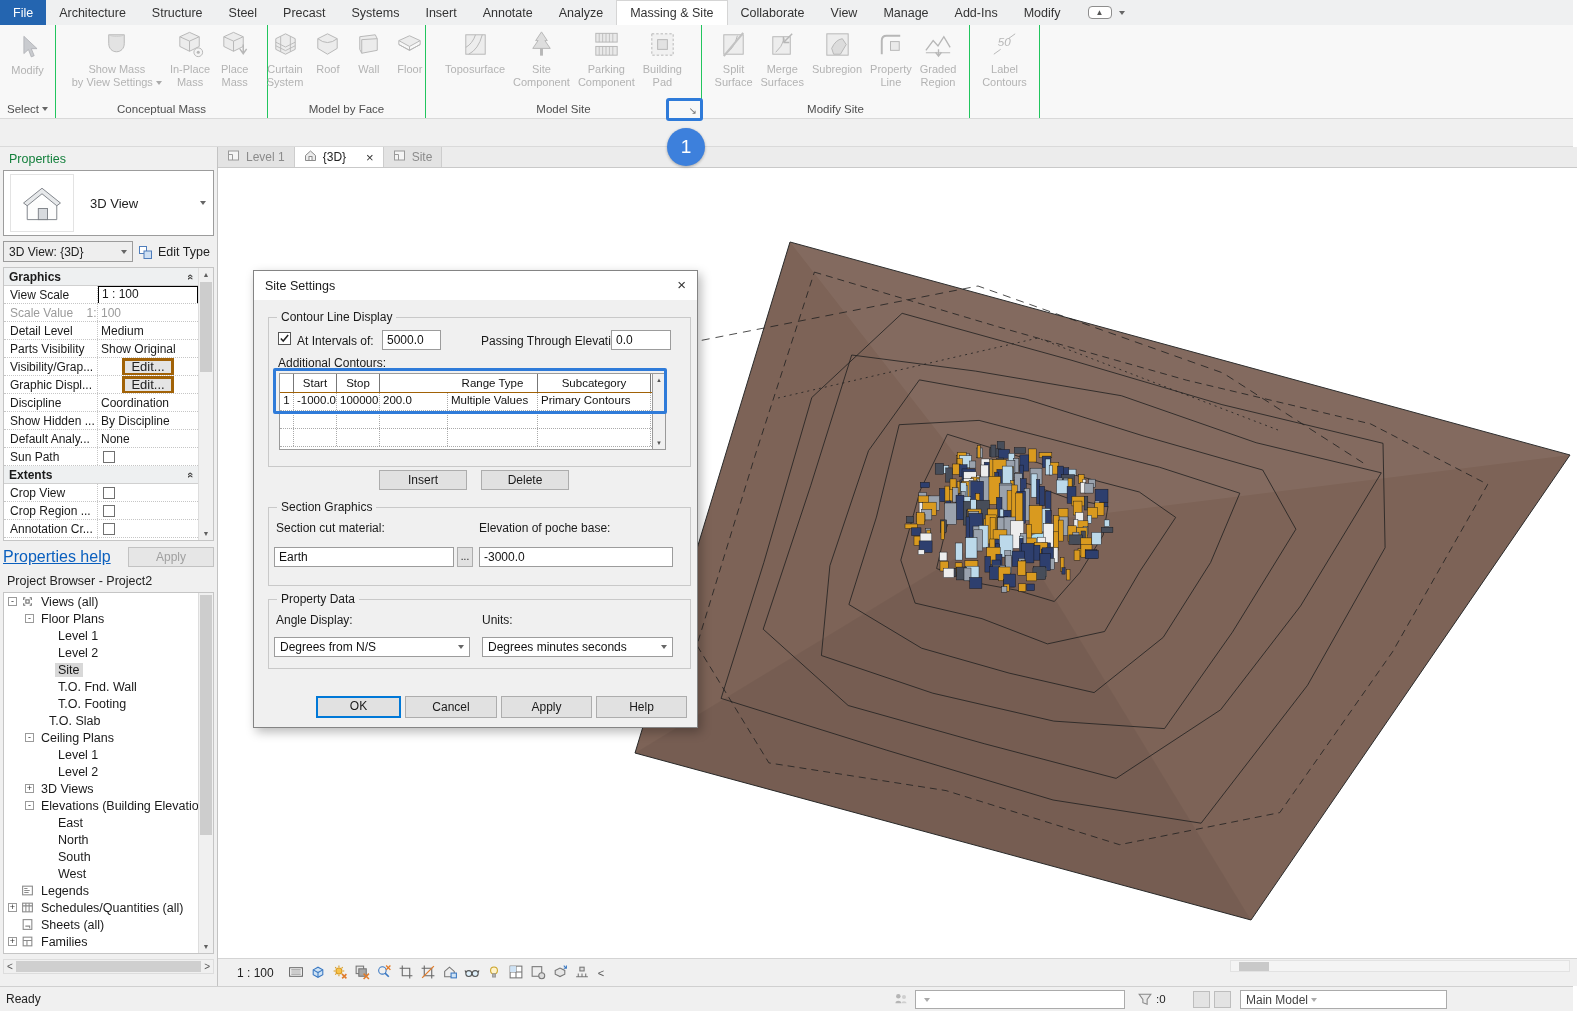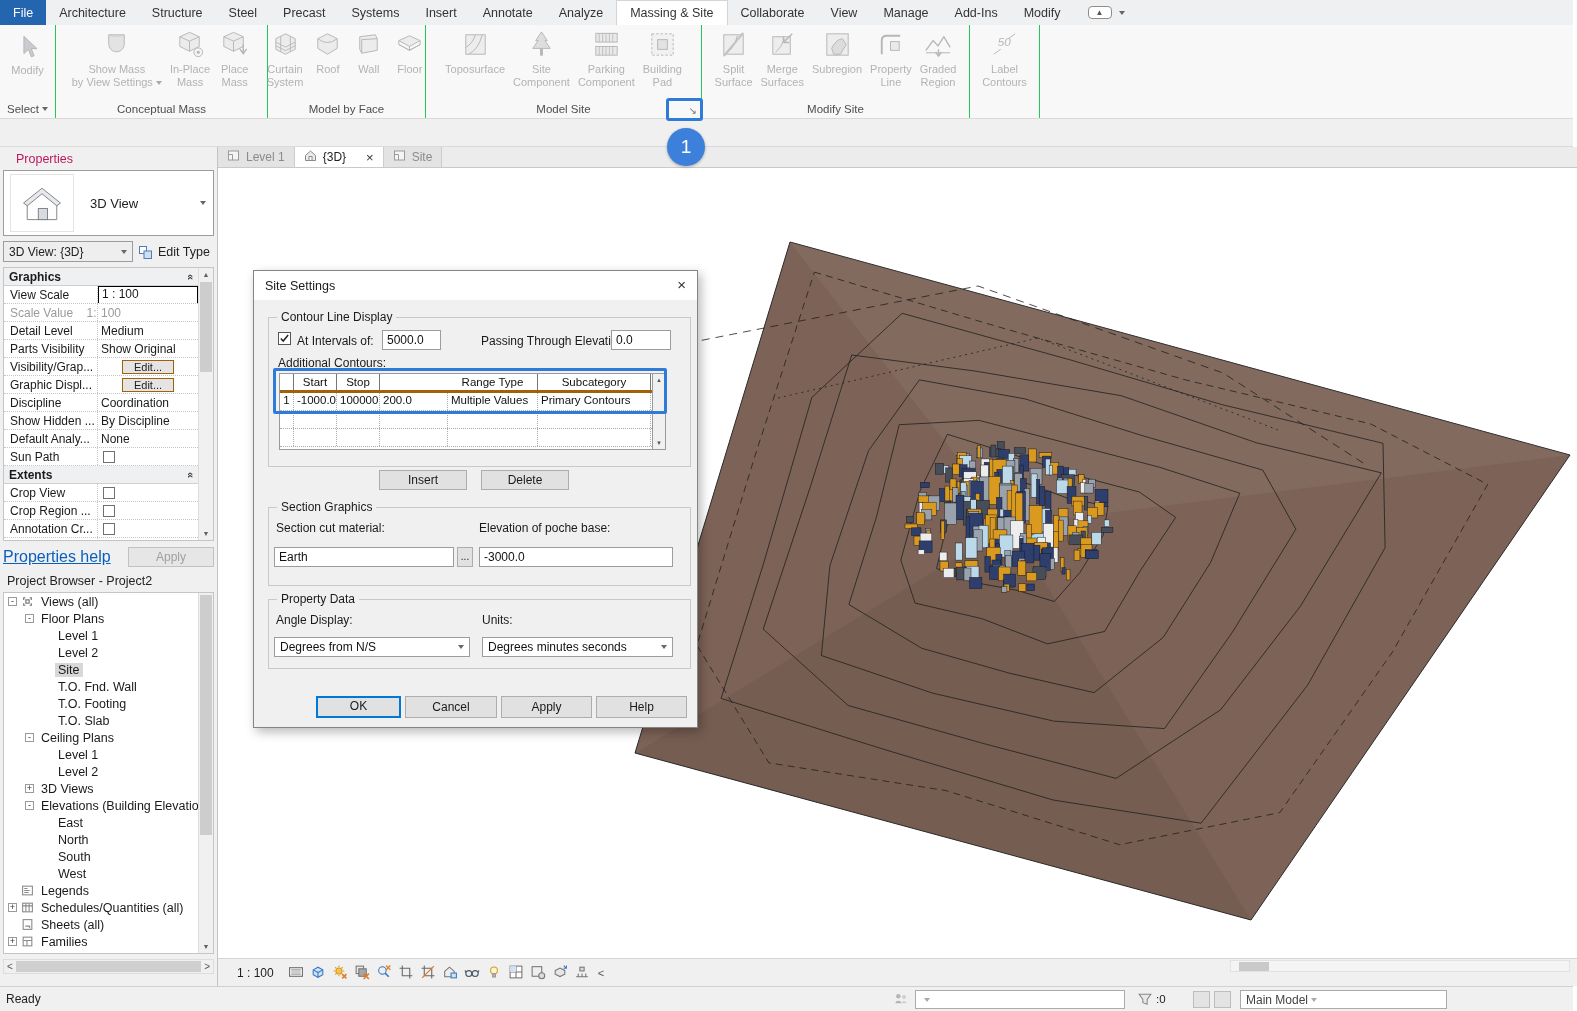--- a/index.html
+++ b/index.html
@@ -25,37 +25,37 @@
   .launcher{position:absolute;right:4px;bottom:2px;font-size:10px;color:#777;line-height:10px;}
   .select-panel{width:56px;}
   .select-panel .rbtn svg{width:28px;height:30px;margin-top:4px;}
   .caret-down{display:inline-block;width:0;height:0;border-left:3.5px solid transparent;border-right:3.5px solid transparent;border-top:4px solid #666;vertical-align:middle;margin-left:3px;}
   .caret-gray{border-top-color:#aaa;}
 
   .optionsbar{position:absolute;left:0;top:119px;right:0;height:28px;background:#f0f0f0;border-bottom:1px solid #dadada;}
 
   
   .palette{position:absolute;left:0;top:147px;width:218px;height:839px;background:#f0f0f0;border-right:1px solid #c3c3c3;}
-  .props-title{position:absolute;left:0;top:2px;height:20px;line-height:20px;padding-left:16px;font-size:12.5px;color:#be185d;}
+  .props-title{position:absolute;left:0;top:2px;height:20px;line-height:20px;padding-left:9px;font-size:12.5px;color:#15803d;}
   .type-selector{position:absolute;left:3px;top:23px;width:211px;height:66px;background:#fff;border:1px solid #9c9c9c;display:flex;align-items:center;}
   .type-selector .ts-img{width:64px;height:58px;margin-left:6px;border:1px solid #e3e3e3;display:flex;align-items:center;justify-content:center;background:#fff;}
   .type-selector .ts-label{margin-left:16px;font-size:13px;color:#222;}
   .type-selector .ts-caret{position:absolute;right:7px;top:30px;}
   .inst-row{position:absolute;left:3px;top:94px;width:211px;height:22px;display:flex;gap:5px;}
   .inst-combo{width:130px;height:21px;background:#eee;border:1px solid #9c9c9c;display:flex;align-items:center;padding:0 5px;font-size:12px;color:#222;justify-content:space-between;}
   .edit-type{display:flex;align-items:center;gap:5px;font-size:12.5px;color:#222;}
   .pgrid{position:absolute;left:3px;top:120px;width:211px;height:274px;background:#fff;border:1px solid #c5c5c5;overflow:hidden;}
   .pgrid-inner{position:absolute;left:0;top:0;right:15px;}
   .grow{display:flex;height:18px;border-bottom:1px dotted #c6c6c6;font-size:12px;align-items:center;}
   .grow.header{background:#eef0f1;border-bottom:1px solid #d0d0d0;font-weight:bold;color:#1a1a1a;padding:0 4px 0 5px;justify-content:space-between;}
   .grow .lbl{width:93px;padding-left:6px;white-space:pre;overflow:hidden;color:#1a1a1a;flex:0 0 auto;}
   .grow .val{flex:1;align-self:stretch;display:flex;align-items:center;border-left:1px dotted #c6c6c6;padding:0 3px;color:#1a1a1a;overflow:hidden;white-space:nowrap;}
   .grow.dim .lbl,.grow.dim .val{color:#9b9b9b;}
   .val-selected{border:1px solid #000 !important;background:#fff;margin:0;padding:0 3px;height:18px;}
-  .btn-edit{flex:1;margin:2px 21px;background:#e4e4e4;border:1px solid #a16207;font-size:11px;text-align:center;line-height:12px;color:#222;}
+  .btn-edit{flex:1;margin:2px 21px;background:#e4e4e4;border:3px solid #a16207;font-size:13px;text-align:center;line-height:12px;color:#222;}
   .cb{width:12px;height:12px;border:1px solid #707070;background:#fff;margin-left:2px;flex:0 0 auto;}
   .chev-up{display:inline-block;transform:rotate(90deg);font-size:11px;color:#444;}
   .vsb{position:absolute;right:0;top:0;bottom:0;width:15px;background:#f0f0f0;border-left:1px solid #ddd;}
   .vsb .arr{position:absolute;left:0;width:14px;height:13px;font-size:7px;color:#606060;text-align:center;line-height:13px;}
   .vsb .thumb{position:absolute;left:1px;width:12px;background:#cdcdcd;}
   .help-row{position:absolute;left:3px;top:398px;width:211px;height:24px;display:flex;justify-content:space-between;align-items:center;}
   .plink{color:#0a5fbe;text-decoration:underline;font-size:16px;}
   .apply-btn{width:86px;height:20px;background:#e6e6e6;border:1px solid #c2c2c2;color:#a0a0a0;font-size:12px;text-align:center;line-height:18px;}
   .browser-title{position:absolute;left:0;top:425px;height:19px;line-height:19px;padding-left:7px;font-size:12.5px;color:#222;}
   .tree{position:absolute;left:3px;top:445px;width:211px;height:362px;background:#fff;border:1px solid #c5c5c5;overflow:hidden;}
@@ -85,21 +85,21 @@
   .group{position:absolute;border:1px solid #c9c9c9;}
   .group>.glabel{position:absolute;top:-8px;left:8px;background:#f0f0f0;padding:0 4px;color:#1a1a1a;}
   .dlbl{position:absolute;color:#1a1a1a;white-space:nowrap;}
   .dinput{position:absolute;background:#fff;border:1px solid #9c9c9c;height:20px;line-height:18px;padding:0 4px;color:#111;}
   .dbtn{position:absolute;height:20px;background:#e1e1e1;border:1px solid #adadad;text-align:center;line-height:18px;color:#1a1a1a;}
   .dbtn.big{height:22px;line-height:20px;}
   .dbtn.primary{border:2px solid #0078d7;line-height:17px;}
   .dselect{position:absolute;background:#fff;border:1px solid #9c9c9c;height:20px;display:flex;align-items:center;justify-content:space-between;padding:0 5px;color:#111;}
   .dcheck{position:absolute;width:13px;height:13px;border:1px solid #555;background:#fff;}
   .ctable{position:absolute;left:25px;top:102px;width:387px;height:77px;background:#fff;border:1px solid #9a9a9a;}
-  .ctable .hdr{display:flex;height:19px;border-bottom:3px solid #a16207;}
+  .ctable .hdr{display:flex;height:19px;border-bottom:1px solid #a16207;}
   .ctable .hdr .c{border-right:1px solid #777;display:flex;align-items:center;justify-content:center;font-size:11.5px;color:#111;overflow:hidden;}
   .ctable .r{display:flex;height:18px;border-bottom:1px dotted #aaa;}
   .ctable .r .c{border-right:1px dotted #aaa;padding:1px 3px 0;font-size:11.5px;color:#111;overflow:hidden;white-space:nowrap;}
   .ctable .sbv{position:absolute;right:0;top:0;bottom:0;width:13px;border-left:1px solid #9a9a9a;background:#f0f0f0;}
   .blue-box{position:absolute;border:3px solid #2f7bd9;border-radius:2px;pointer-events:none;z-index:12;}
 
   
   .launch-hl{position:absolute;left:666px;top:98px;width:37px;height:23px;border:3px solid #2f7bd9;border-radius:3px;z-index:30;}
   .callout-circle{position:absolute;left:667px;top:128px;width:38px;height:38px;border-radius:50%;background:#3d80dc;color:#fff;font-size:19px;display:flex;align-items:center;justify-content:center;z-index:31;box-shadow:0 1px 3px rgba(0,0,0,.3);}
 
@@ -486,21 +486,21 @@
             <span class="tlabel sel">Site</span>
           </div>
           <div class="titem" style="padding-left: 38px;">
             <span class="noexp"></span>
             <span class="tlabel">T.O. Fnd. Wall</span>
           </div>
           <div class="titem" style="padding-left: 38px;">
             <span class="noexp"></span>
             <span class="tlabel">T.O. Footing</span>
           </div>
-          <div class="titem" style="padding-left: 38px;">
+          <div class="titem" style="padding-left: 29px;">
             <span class="noexp"></span>
             <span class="tlabel">T.O. Slab</span>
           </div>
           <div class="titem" style="padding-left: 21px;">
             <span class="exp">-</span>
             <span class="tlabel">Ceiling Plans</span>
           </div>
           <div class="titem" style="padding-left: 38px;">
             <span class="noexp"></span>
             <span class="tlabel">Level 1</span>

